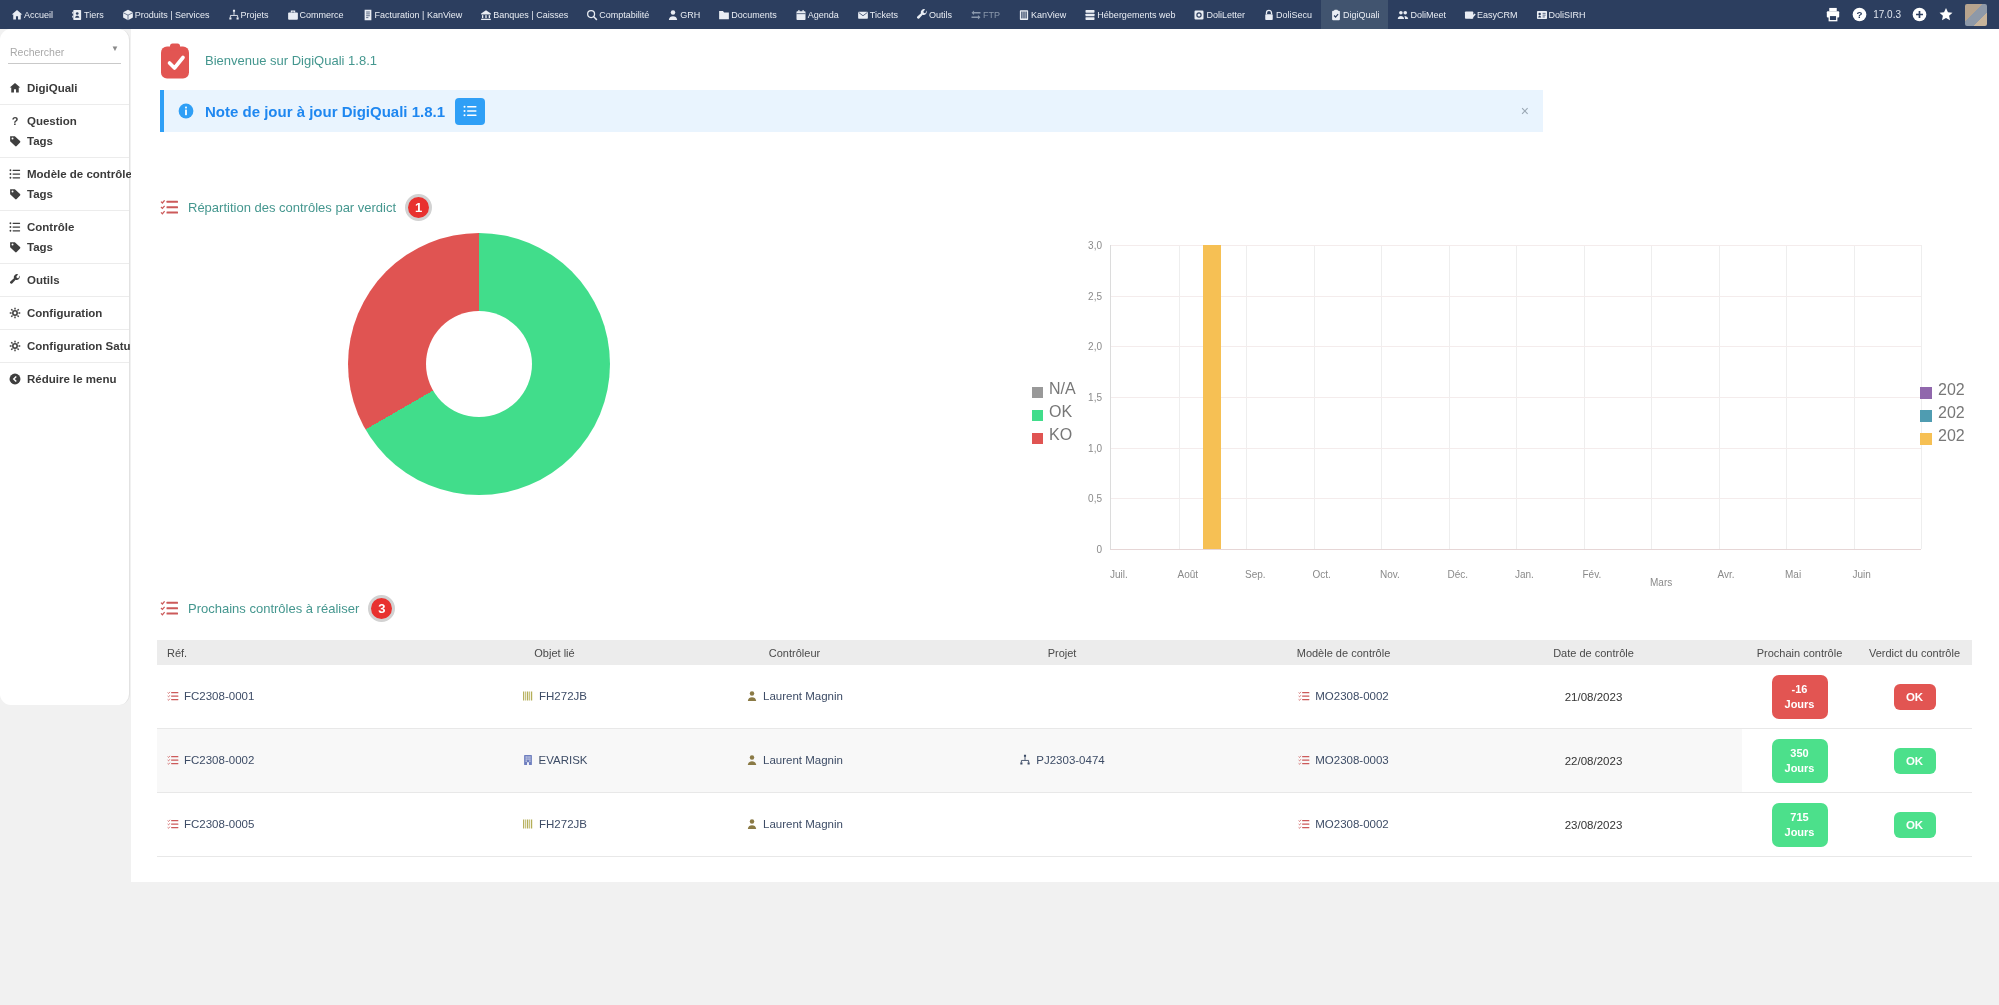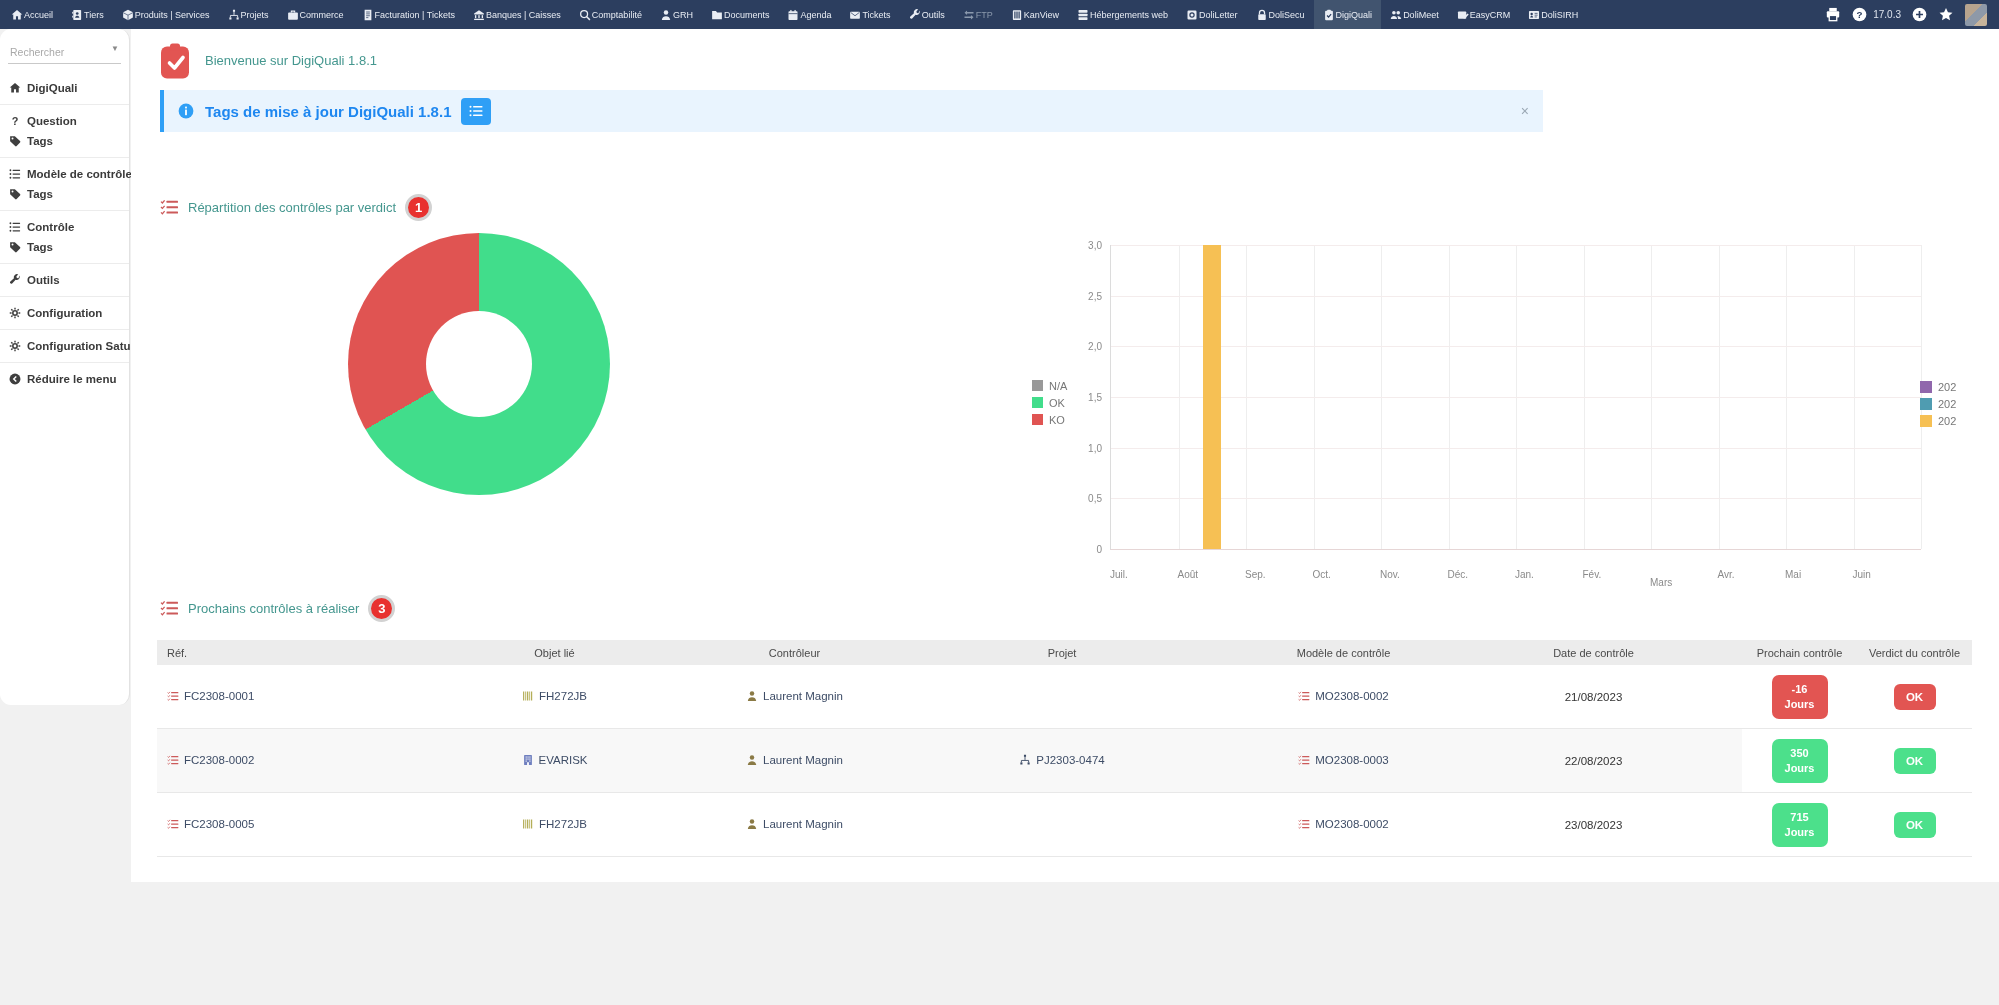--- a/index.html
+++ b/index.html
@@ -46,21 +46,21 @@
   .sec-head .picto{width:19px;height:16px;color:#cc5a5a;}
   .sec-head .sec-title{font-size:13px;color:#45978f;white-space:nowrap;}
   .num-badge{width:27px;height:27px;box-sizing:border-box;border-radius:50%;background:#e8312f;border:3px solid #d2d2d2;color:#fff;font-weight:bold;font-size:13px;display:flex;align-items:center;justify-content:center;}
 
   
   .donut{position:absolute;left:217px;top:204px;width:262px;height:262px;border-radius:50%;}
   .donut .hole{position:absolute;left:50%;top:50%;width:106px;height:106px;border-radius:50%;background:#fff;transform:translate(-50%,-50%);}
 
   
   .legend{position:absolute;display:flex;flex-direction:column;gap:5px;}
-  .leg-row{display:flex;align-items:flex-start;gap:6px;font-size:11px;color:#777;}
+  .leg-row{display:flex;align-items:flex-end;gap:6px;font-size:16px;color:#777;}
   .leg-sw{width:11px;height:11px;flex:0 0 auto;}
 
   
   .plot{position:absolute;left:979px;top:216px;width:810px;height:304px;border-left:1px solid #dcdcdc;border-bottom:1px solid #e6d6d6;box-sizing:content-box;}
   .gridv{position:absolute;top:0;bottom:0;width:1px;background:#eeeeee;}
   .gridh{position:absolute;left:0;right:0;height:1px;background:#f4ecec;}
   .bar{position:absolute;bottom:0;}
   .ylab{position:absolute;width:38px;text-align:right;font-size:10px;color:#8a8a8a;}
   .xlab{position:absolute;width:68px;font-size:10px;color:#8a8a8a;top:540px;}
 
@@ -133,21 +133,21 @@
           </span>
           <span class="nav-label">Commerce</span>
         </div>
         <div class="nav-item">
           <span class="icon" style="width: 12px; height: 12px;">
             <svg viewBox="0 0 16 16" fill="currentColor">
               <path d="M3.5 1h9v14h-9z"></path>
               <path d="M5.5 4h5M5.5 6.5h5M5.5 9h5M5.5 11.5h3" stroke="#2c3e5f" stroke-width="1" fill="none"></path>
             </svg>
           </span>
-          <span class="nav-label">Facturation | Tickets</span>
+          <span class="nav-label">Facturation | KanView</span>
         </div>
         <div class="nav-item">
           <span class="icon" style="width: 12px; height: 12px;">
             <svg viewBox="0 0 16 16" fill="currentColor">
               <path d="M1.5 6L8 1.7 14.5 6v1.3h-13z"></path>
               <rect x="2.6" y="8.2" width="1.8" height="4"></rect>
               <rect x="7.1" y="8.2" width="1.8" height="4"></rect>
               <rect x="11.6" y="8.2" width="1.8" height="4"></rect>
               <rect x="1.5" y="13" width="13" height="1.7"></rect>
             </svg>
@@ -472,21 +472,21 @@
     <div class="welcome-text">Bienvenue sur DigiQuali 1.8.1</div>
 
     <div class="banner">
       <span class="icon icon-info">
         <svg viewBox="0 0 16 16">
             <circle cx="8" cy="8" r="7.4" fill="#2f9ff6"></circle>
             <rect x="7.1" y="3.6" width="1.8" height="1.8" rx=".4" fill="#fff"></rect>
             <rect x="7.1" y="6.6" width="1.8" height="5.6" rx=".4" fill="#fff"></rect>
           </svg>
       </span>
-      <span class="banner-text">Tags de mise à jour DigiQuali 1.8.1</span>
+      <span class="banner-text">Note de jour à jour DigiQuali 1.8.1</span>
       <span class="banner-btn">
         <span class="icon" style="width:14px;height:12px">
           <svg viewBox="0 0 16 14">
               <g fill="#fff">
                 <circle cx="1.6" cy="2" r="1.2"></circle>
                 <circle cx="1.6" cy="7" r="1.2"></circle>
                 <circle cx="1.6" cy="12" r="1.2"></circle>
                 <rect x="4.6" y="1.2" width="11" height="1.7" rx=".5"></rect>
                 <rect x="4.6" y="6.2" width="11" height="1.7" rx=".5"></rect>
                 <rect x="4.6" y="11.2" width="11" height="1.7" rx=".5"></rect>

